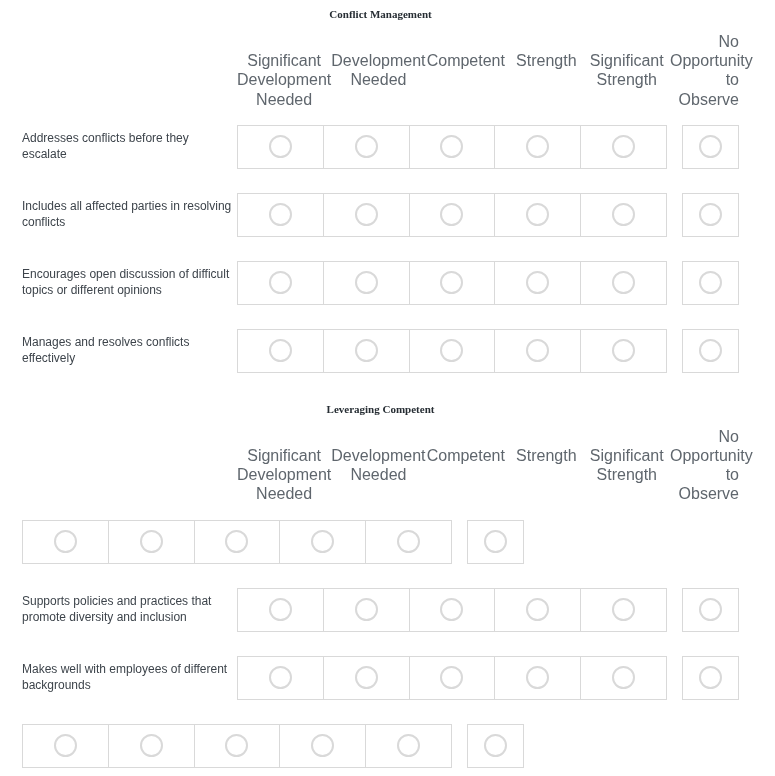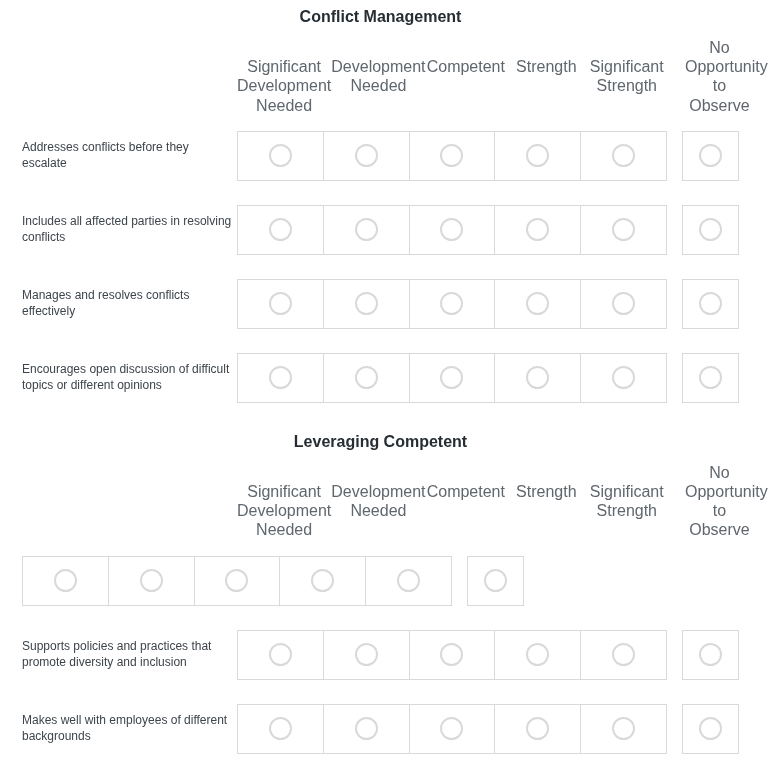--- a/index.html
+++ b/index.html
@@ -11,48 +11,50 @@
   .page {
     width: 775px;
     box-sizing: border-box;
     padding: 8px 36px 18px 22px;
     background: #ffffff;
   }
   .section + .section { margin-top: 30px; }
   .section-title {
     margin: 0 0 12px 0;
     text-align: center;
-    font-size: 16px;
+    font-size: 11px;
     font-weight: bold;
     color: #262d33;
+    font-family: Liberation Serif, serif;
   }
   .matrix-header {
     display: flex;
     align-items: flex-end;
     margin-bottom: 16px;
   }
   .header-spacer { width: 215px; flex: none; }
   .col-headers { display: flex; width: 430px; flex: none; }
   .col-header {
     flex: 1;
     text-align: center;
     font-size: 16px;
     line-height: 1.2;
     color: #5f666d;
   }
   .col-header.last {
     flex: none;
     width: 69px;
-    margin-left: 18px;
+    margin-left: 3px;
+    text-align: right;
   }
   .matrix-row {
     display: flex;
     align-items: stretch;
     margin-bottom: 24px;
-    height: 50px;
+    height: 44px;
   }
   .row-label {
     width: 215px;
     flex: none;
     box-sizing: border-box;
     padding-right: 4px;
     display: flex;
     align-items: center;
     font-size: 12px;
     line-height: 1.3;
@@ -155,45 +157,45 @@
         <div class="cell">
             <span class="radio"></span>
           </div>
       </div>
       <div class="cell single">
           <span class="radio"></span>
         </div>
     </div>
 
     <div class="matrix-row">
+      <div class="row-label">Encourages open discussion of difficult topics or different opinions</div>
+      <div class="cell-group">
+        <div class="cell">
+            <span class="radio"></span>
+          </div>
+        <div class="cell">
+            <span class="radio"></span>
+          </div>
+        <div class="cell">
+            <span class="radio"></span>
+          </div>
+        <div class="cell">
+            <span class="radio"></span>
+          </div>
+        <div class="cell">
+            <span class="radio"></span>
+          </div>
+      </div>
+      <div class="cell single">
+          <span class="radio"></span>
+        </div>
+    </div>
+
+    <div class="matrix-row">
       <div class="row-label">Manages and resolves conflicts effectively</div>
-      <div class="cell-group">
-        <div class="cell">
-            <span class="radio"></span>
-          </div>
-        <div class="cell">
-            <span class="radio"></span>
-          </div>
-        <div class="cell">
-            <span class="radio"></span>
-          </div>
-        <div class="cell">
-            <span class="radio"></span>
-          </div>
-        <div class="cell">
-            <span class="radio"></span>
-          </div>
-      </div>
-      <div class="cell single">
-          <span class="radio"></span>
-        </div>
-    </div>
-
-    <div class="matrix-row">
-      <div class="row-label">Encourages open discussion of difficult topics or different opinions</div>
       <div class="cell-group">
         <div class="cell">
             <span class="radio"></span>
           </div>
         <div class="cell">
             <span class="radio"></span>
           </div>
         <div class="cell">
             <span class="radio"></span>
           </div>

